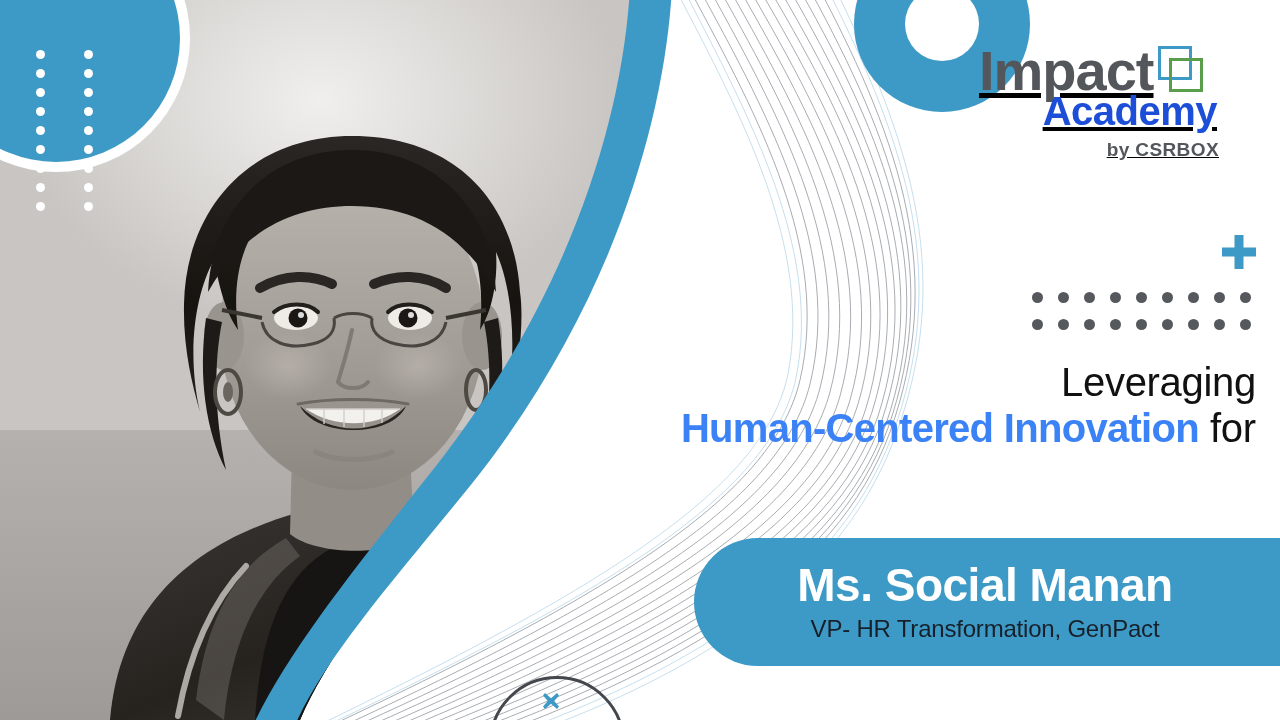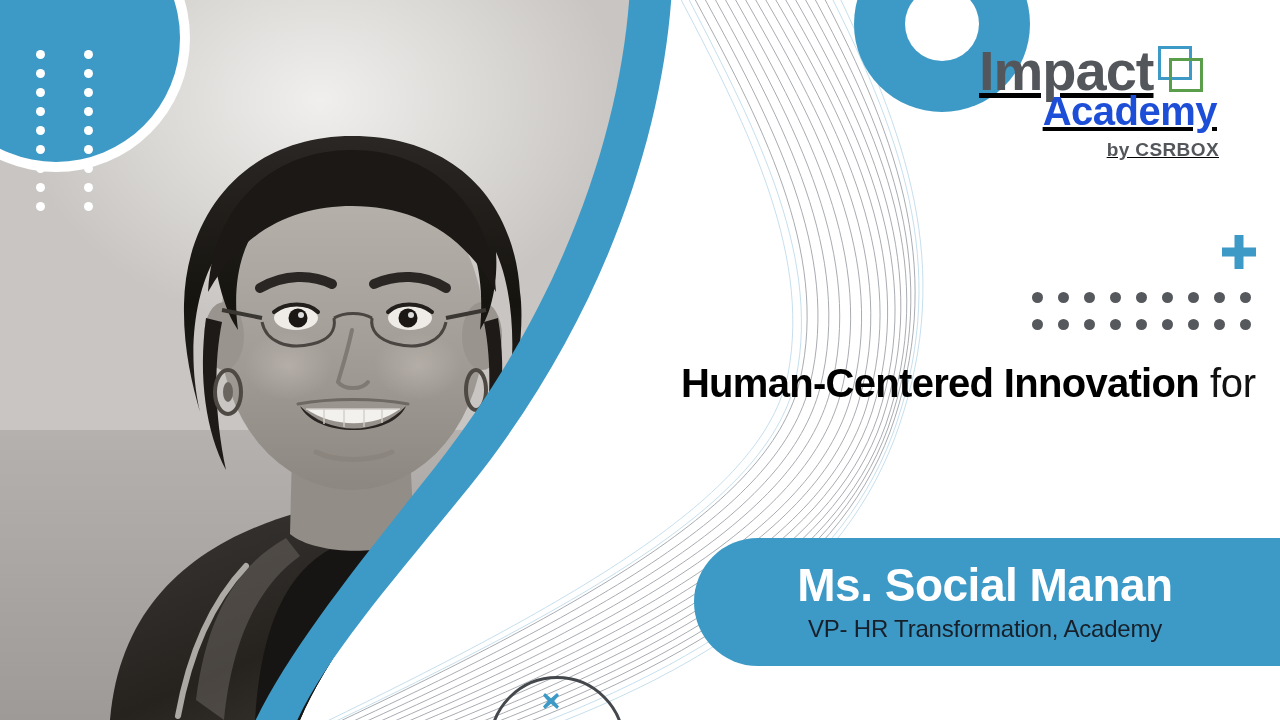--- a/index.html
+++ b/index.html
@@ -86,21 +86,21 @@
   .dotgrid{
     position:absolute; left:1032px; top:292px;
     display:grid; grid-template-columns:repeat(9,26px); gap:16px 0;
   }
   .dotgrid i{ display:block; width:11px; height:11px; border-radius:50%; background:#55585c; }
 
   
   .title{ position:absolute; right:24px; top:360px; width:640px; text-align:right; }
   .t-line1{ font-size:40px; font-weight:normal; color:#111; line-height:1.12; letter-spacing:-0.3px; }
   .t-line2{ font-size:40px; font-weight:bold; line-height:1.18; letter-spacing:-0.7px; color:#111; }
-  .t-line2 .hl{ color:#000000; }
+  .t-line2 .hl{ color:#3b82f6; }
   .t-line2 .lt{ font-weight:normal; color:#111; letter-spacing:-0.2px;margin-top:6px; }
   .t-line3{ font-size:40px; font-weight:bold; color:#0a0a0a; line-height:1.18; letter-spacing:-0.7px; }
 
   
   .banner{
     position:absolute; left:694px; top:538px; width:610px; height:128px;
     background:#3d9ac6; border-radius:64px 0 0 64px;
     display:flex; flex-direction:column; align-items:center; justify-content:center;
     padding-right:28px;
   }
@@ -307,23 +307,24 @@
       <i></i>
       <i></i>
       <i></i>
       <i></i>
       <i></i>
       <i></i>
       <i></i>
   </div>
 
   <div class="title">
+    <div class="t-line1">Leveraging</div>
     <div class="t-line2">
       <span class="hl">Human-Centered Innovation</span><span class="lt">&nbsp;</span><span class="lt">for</span>
     </div>
   </div>
 
   <div class="banner">
     <div class="sp-name">Ms. Social Manan</div>
-    <div class="sp-role">VP- HR Transformation, Academy</div>
+    <div class="sp-role">VP- HR Transformation, GenPact</div>
   </div>
 
 </div>
 
 </body></html>

